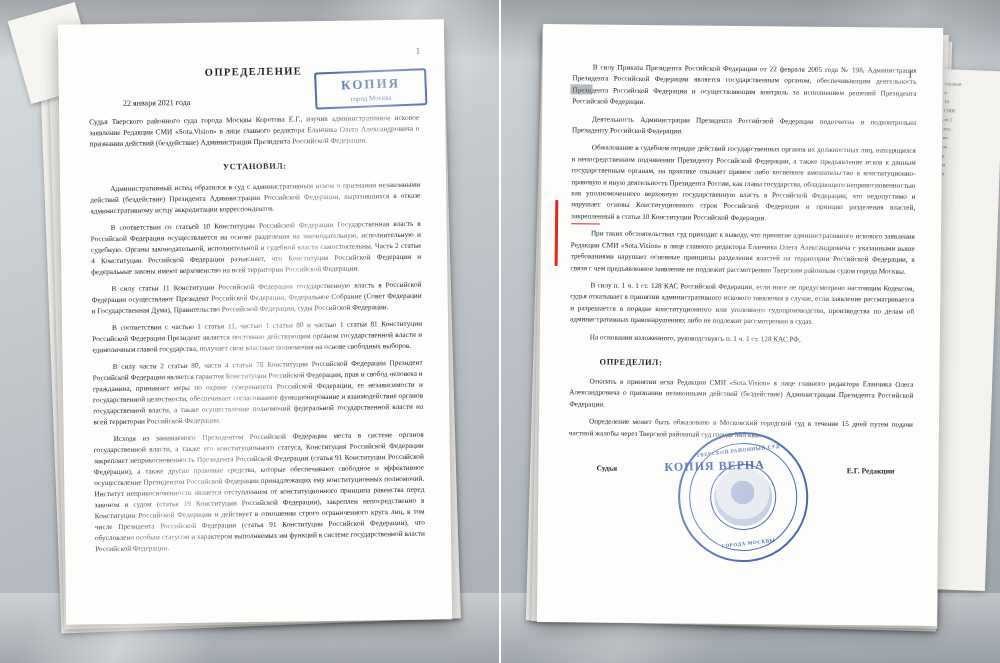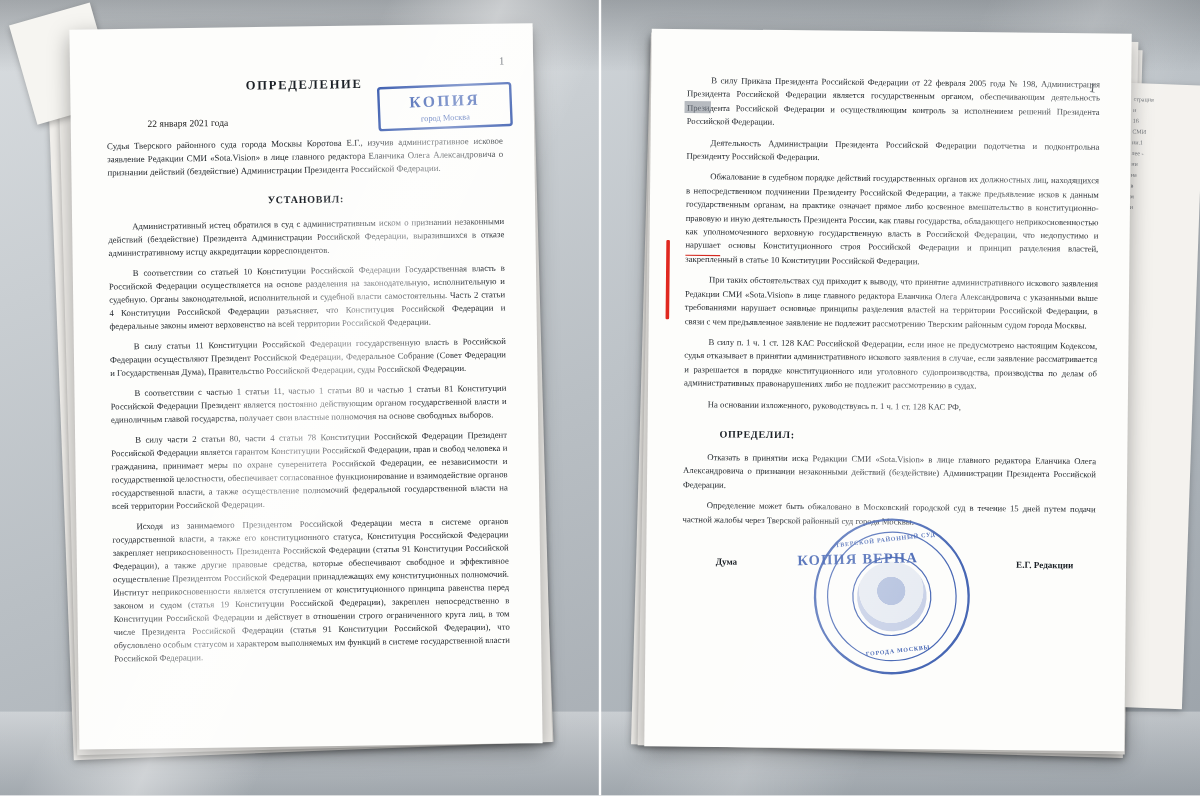--- a/index.html
+++ b/index.html
@@ -195,21 +195,21 @@
     position: absolute;
     left: 14px;
     top: 176px;
     width: 3px;
     height: 66px;
     background: #e0281f;
     border-radius: 1px;
   }
   .underline-red {
     border-bottom: 1.4px solid #d52a20;
-    padding-bottom: 4px;
+    padding-bottom: 15px;
     margin-top: 36px;
   }
   .strike-note {
     position: absolute;
     left: 28px;
     top: 60px;
     width: 22px;
     height: 10px;
     background: #7d8590;
     opacity: 0.55;
@@ -379,21 +379,21 @@
         <p class="body">При таких обстоятельствах суд приходит к выводу, что принятие административного искового заявления Редакции СМИ «Sota.Vision» в лице главного редактора Еланчика Олега Александровича с указанными выше требованиями нарушает основные принципы разделения властей на территории Российской Федерации, в связи с чем предъявленное заявление не подлежит рассмотрению Тверским районным судом города Москвы.</p>
         <p class="body">В силу п. 1 ч. 1 ст. 128 КАС Российской Федерации, если иное не предусмотрено настоящим Кодексом, судья отказывает в принятии административного искового заявления в случае, если заявление рассматривается и разрешается в порядке конституционного или уголовного судопроизводства, производства по делам об административных правонарушениях либо не подлежит рассмотрению в судах.</p>
         <p class="body">На основании изложенного, руководствуясь п. 1 ч. 1 ст. 128 КАС РФ,</p>
 
         <div class="section-head left-align">ОПРЕДЕЛИЛ:</div>
 
         <p class="body">Отказать в принятии иска Редакции СМИ «Sota.Vision» в лице главного редактора Еланчика Олега Александровича о признании незаконными действий (бездействие) Администрации Президента Российской Федерации.</p>
         <p class="body">Определение может быть обжаловано в Московский городской суд в течение 15 дней путем подачи частной жалобы через Тверской районный суд города Москвы.</p>
 
         <div class="sig-row">
-          <span>Дума</span>
+          <span>Судья</span>
           <span>Е.Г. Редакции</span>
         </div>
       </div>
 
       <div class="kopiya-verna">КОПИЯ ВЕРНА</div>
 
       <div class="seal">
         <div class="seal-arc-top">ТВЕРСКОЙ РАЙОННЫЙ СУД</div>
         <div class="seal-center"></div>
         <div class="seal-arc-bottom">ГОРОДА МОСКВЫ</div>

